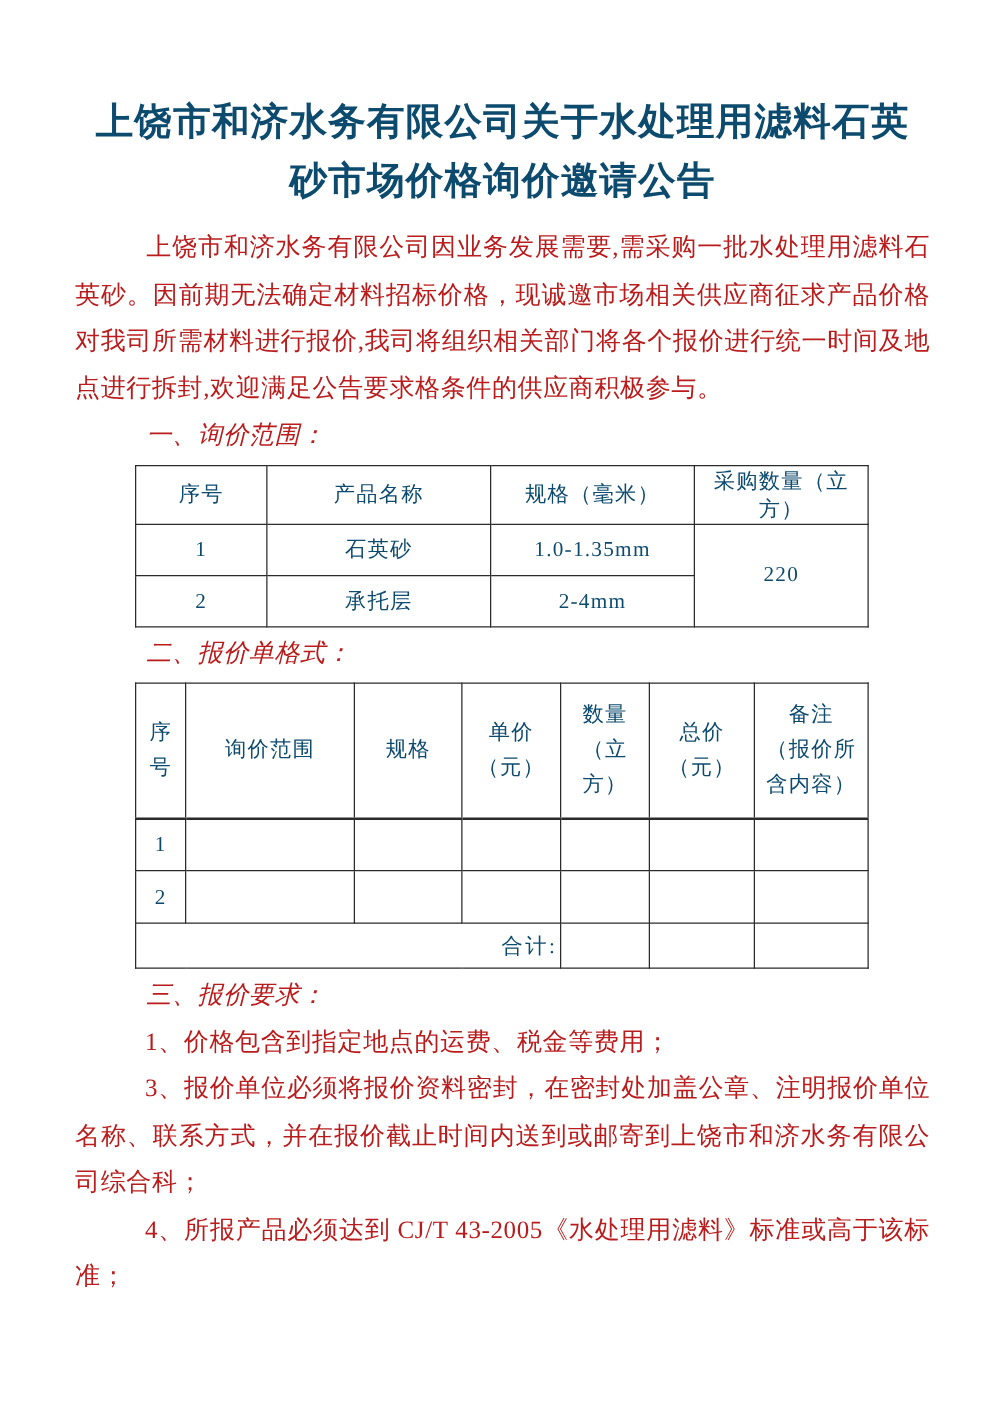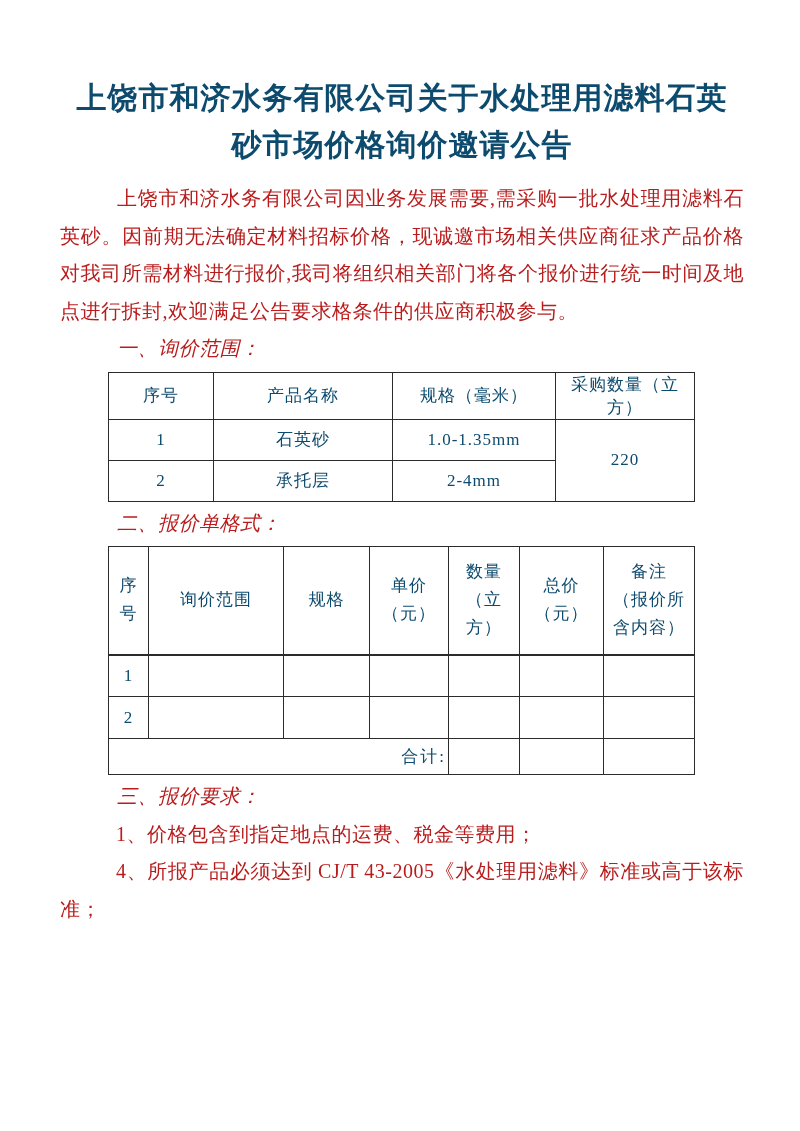--- a/index.html
+++ b/index.html
@@ -165,15 +165,16 @@
         <td></td>
         <td></td>
         <td></td>
       </tr>
     </tbody>
   </table>
 
   <p class="par sec-heading">三、报价要求：</p>
 
   <p class="par req">1、价格包含到指定地点的运费、税金等费用；</p>
+  <p class="par req">3、报价单位必须将报价资料密封，在密封处加盖公章、注明报价单位名称、联系方式，并在报价截止时间内送到或邮寄到上饶市和济水务有限公司综合科；</p>
   <p class="par req">4、所报产品必须达到 CJ/T 43-2005《水处理用滤料》标准或高于该标准；</p>
 
 </div>
 
 </body></html>

